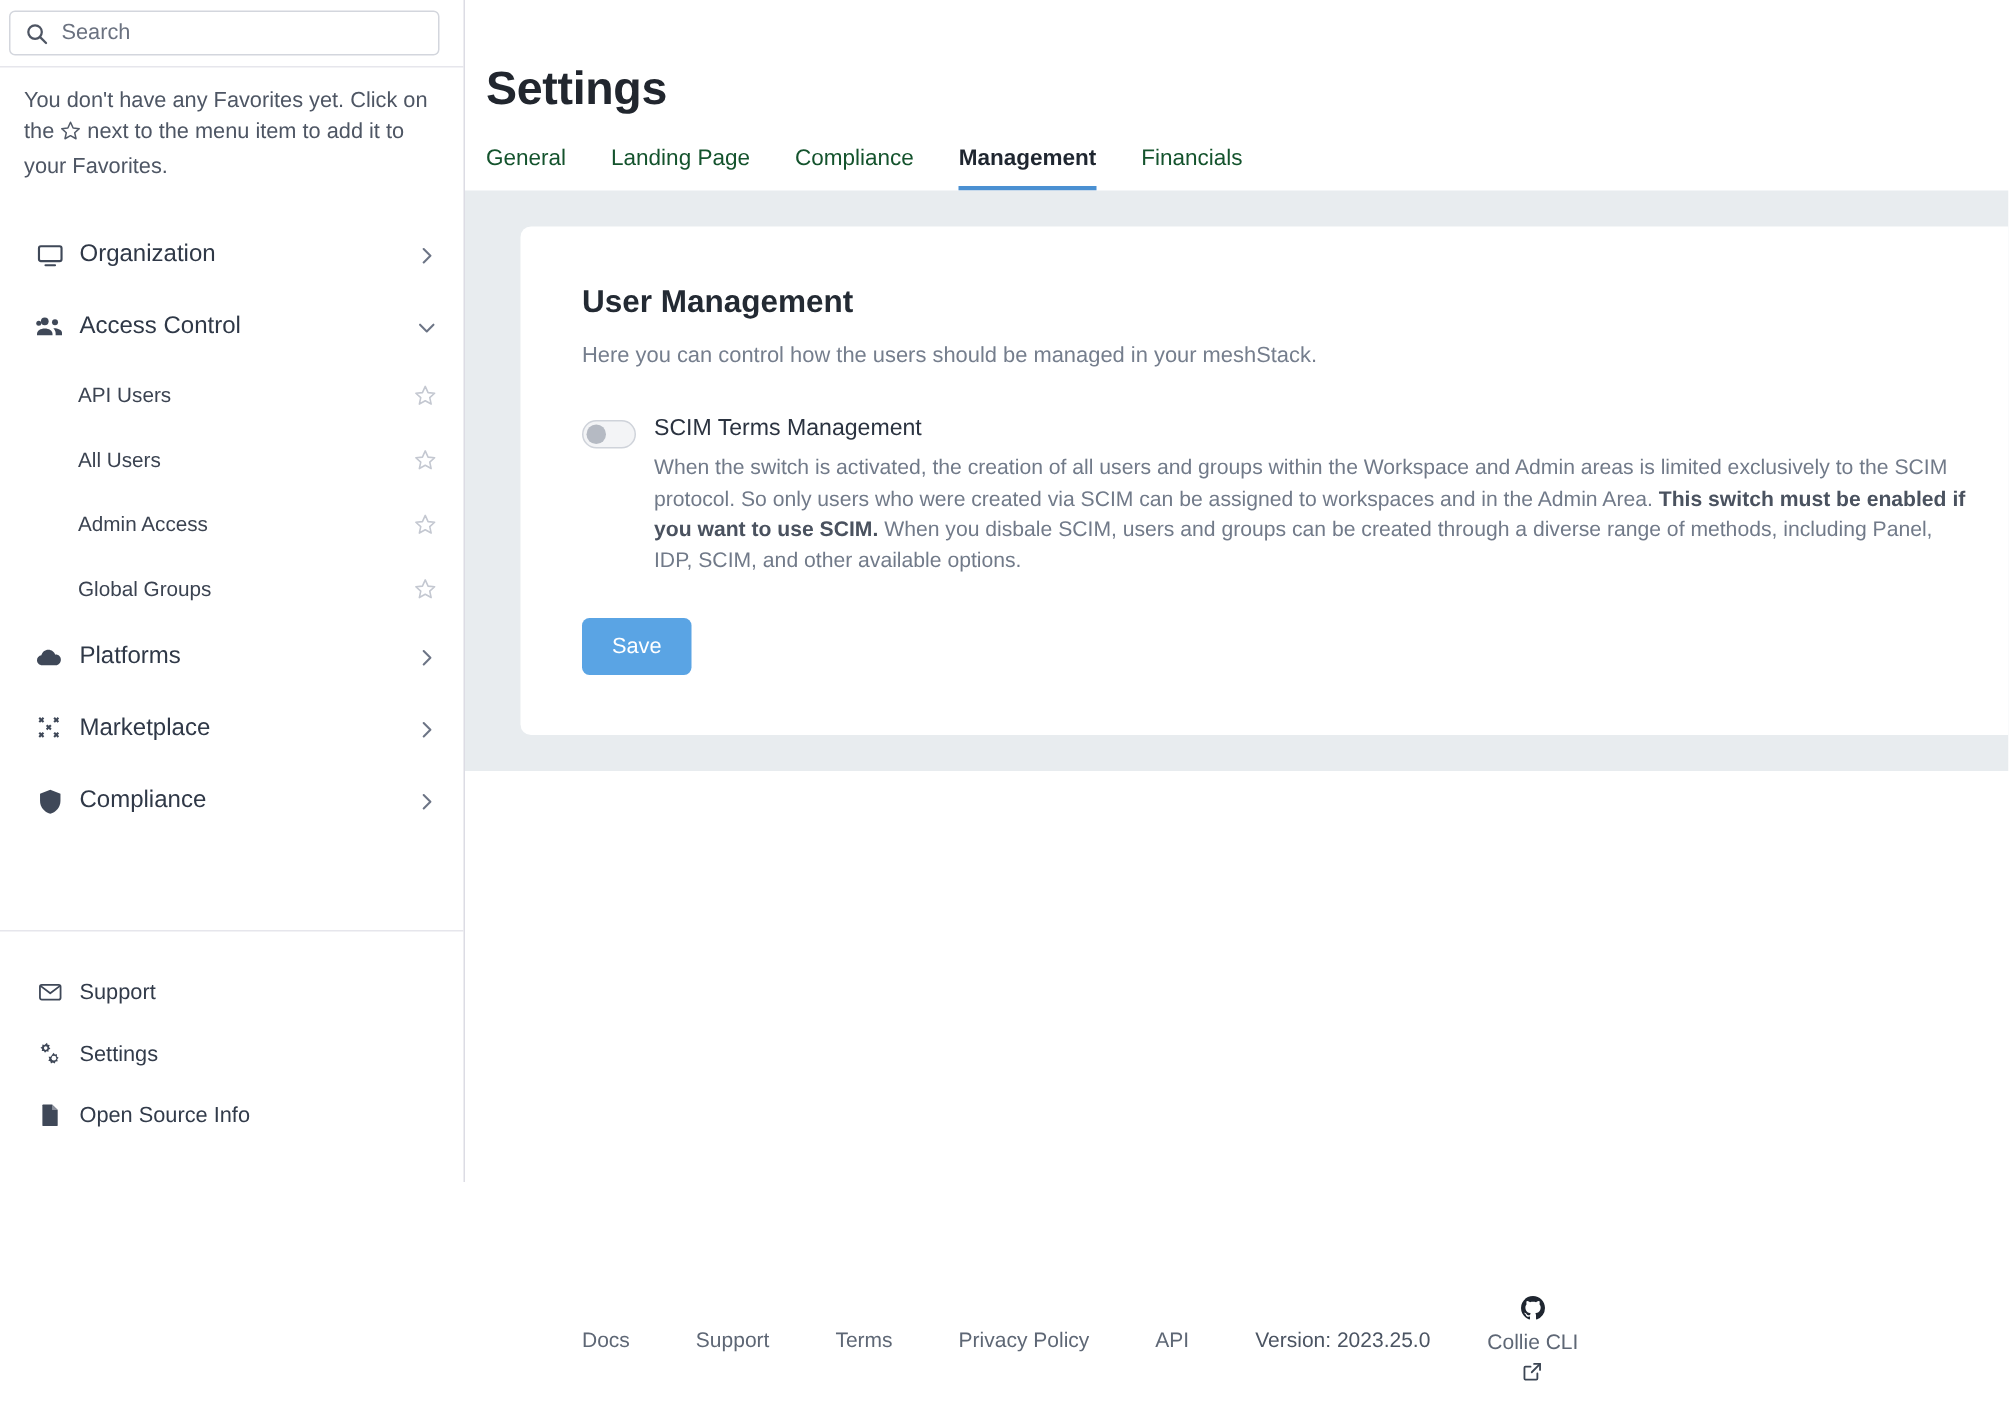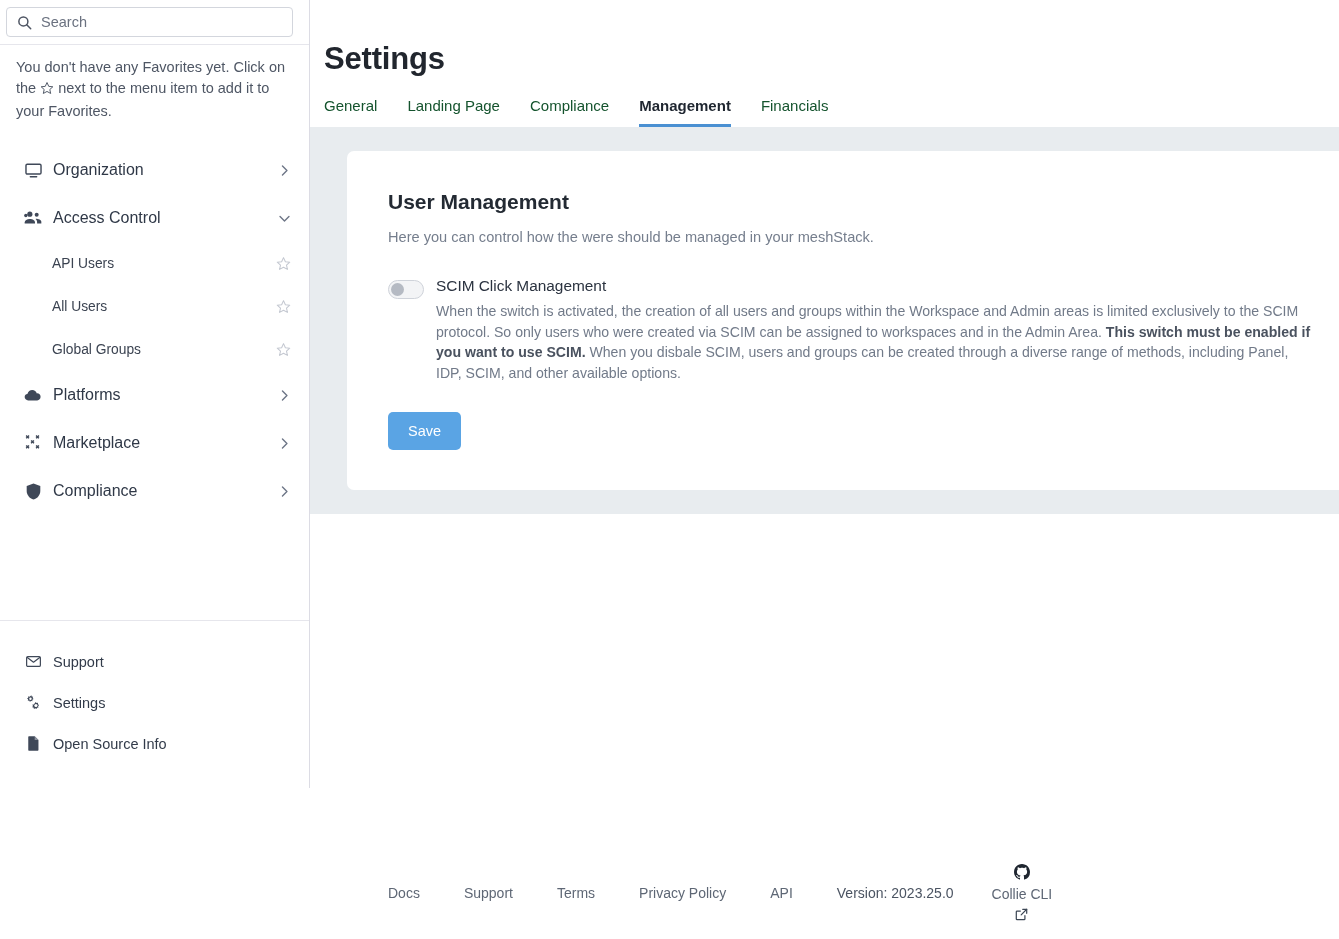--- a/index.html
+++ b/index.html
@@ -351,20 +351,28 @@
       </div>
       <div class="nav-sub">
         <span class="label">All Users</span>
         <span class="fav-star">
           <svg width="15" height="15" viewBox="0 0 24 24" fill="none" stroke="#c4c8d1" stroke-width="1.7" stroke-linejoin="round">
               <polygon points="12,2.6 15,9.2 22,9.9 16.8,14.6 18.3,21.4 12,17.9 5.7,21.4 7.2,14.6 2,9.9 9,9.2"></polygon>
             </svg>
         </span>
       </div>
       <div class="nav-sub">
+        <span class="label">Admin Access</span>
+        <span class="fav-star">
+          <svg width="15" height="15" viewBox="0 0 24 24" fill="none" stroke="#c4c8d1" stroke-width="1.7" stroke-linejoin="round">
+              <polygon points="12,2.6 15,9.2 22,9.9 16.8,14.6 18.3,21.4 12,17.9 5.7,21.4 7.2,14.6 2,9.9 9,9.2"></polygon>
+            </svg>
+        </span>
+      </div>
+      <div class="nav-sub">
         <span class="label">Global Groups</span>
         <span class="fav-star">
           <svg width="15" height="15" viewBox="0 0 24 24" fill="none" stroke="#c4c8d1" stroke-width="1.7" stroke-linejoin="round">
               <polygon points="12,2.6 15,9.2 22,9.9 16.8,14.6 18.3,21.4 12,17.9 5.7,21.4 7.2,14.6 2,9.9 9,9.2"></polygon>
             </svg>
         </span>
       </div>
 
       <div class="nav-group">
         <span class="ico">
@@ -456,28 +464,28 @@
         <div class="tab">Landing Page</div>
         <div class="tab">Compliance</div>
         <div class="tab active">Management</div>
         <div class="tab">Financials</div>
       </div>
     </div>
 
     <div class="content-band">
       <section class="card">
         <h2 class="card-title">User Management</h2>
-        <p class="card-sub">Here you can control how the were should be managed in your meshStack.</p>
+        <p class="card-sub">Here you can control how the users should be managed in your meshStack.</p>
 
         <div class="setting-row">
           <div class="toggle">
             <span class="knob"></span>
           </div>
           <div class="setting-text">
-            <div class="setting-label">SCIM Click Management</div>
+            <div class="setting-label">SCIM Terms Management</div>
             <p class="setting-desc"><span>When the switch is activated, the creation of all users and groups within the Workspace and Admin areas is limited exclusively to the SCIM protocol. So only users who were created via SCIM can be assigned to workspaces and in the Admin Area. </span><b>This switch must be enabled if you want to use SCIM.</b><span> When you disbale SCIM, users and groups can be created through a diverse range of methods, including Panel, IDP, SCIM, and other available options.</span></p>
           </div>
         </div>
 
         <button class="save-btn">Save</button>
       </section>
     </div>
 
     <div class="filler"></div>
 

